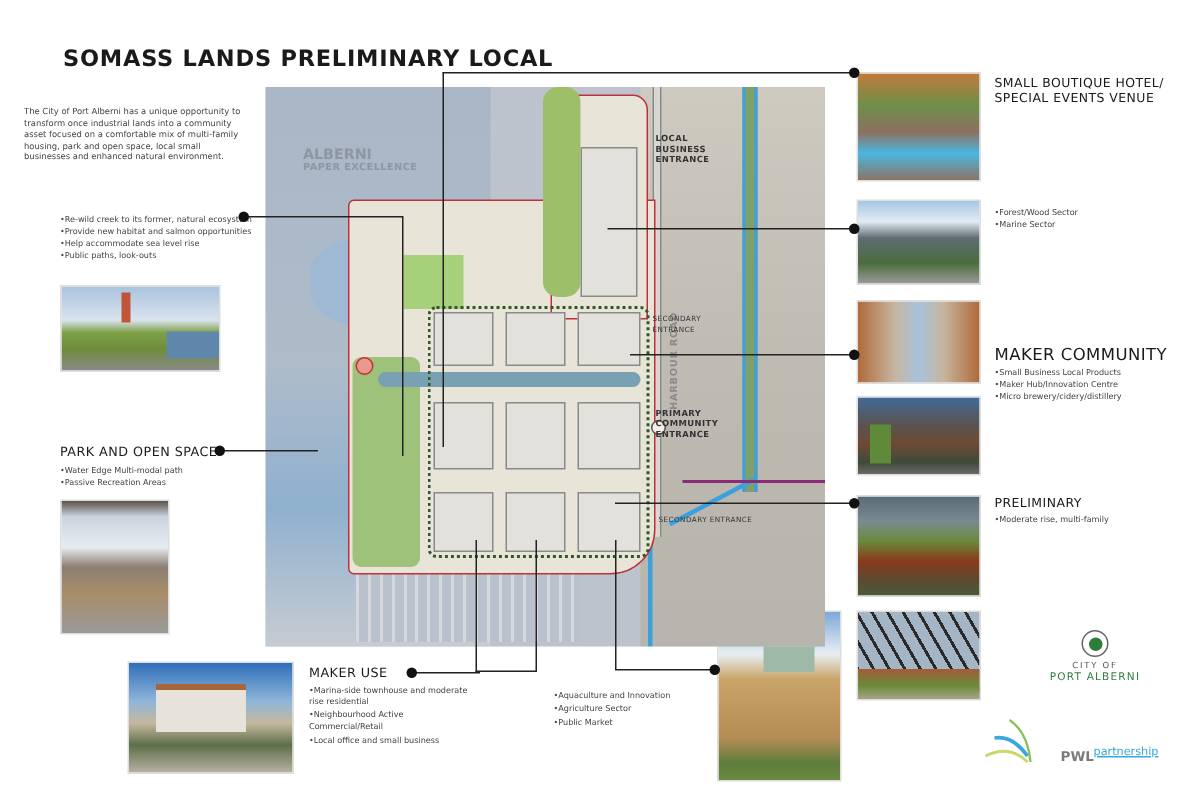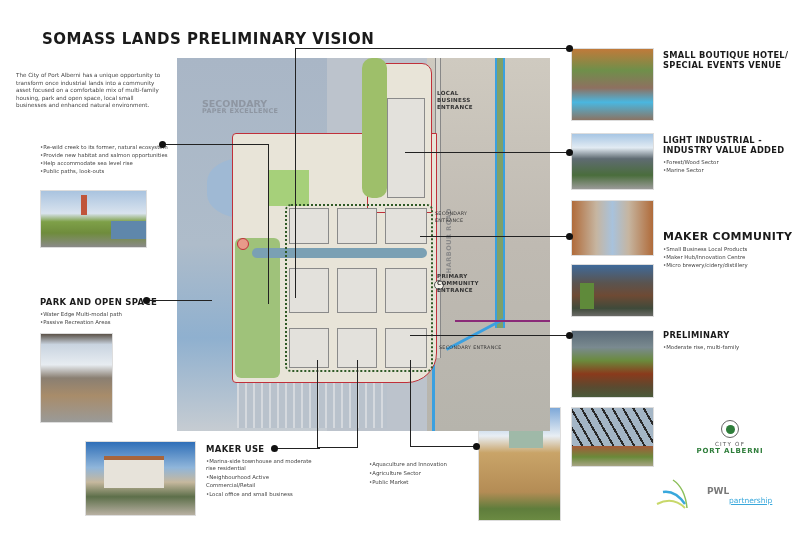--- a/index.html
+++ b/index.html
@@ -1,34 +1,34 @@
 <!DOCTYPE html>
 <html><head>
 <meta charset="utf-8">
 <style>
   * { box-sizing: border-box; margin: 0; padding: 0; }
   html, body { width: 800px; height: 533px; background: #ffffff; overflow: hidden; }
   body { position: relative; font-family: "DejaVu Sans", sans-serif; color: #1a1a1a; }
   .abs { position: absolute; }
   .title { left: 42px; top: 30px; font-size: 15px; font-weight: bold; letter-spacing: 0.5px; }
-  .h { font-weight: bold; font-size: 8.5px; letter-spacing: 0.3px; line-height: 10px; color: #1a1a1a; }
+  .h { font-weight: normal; font-size: 8.5px; letter-spacing: 0.3px; line-height: 10px; color: #1a1a1a; }
   .desc { font-size: 5.6px; line-height: 7.6px; color: #444; }
   ul.b { list-style: none; font-size: 5.4px; line-height: 8px; color: #444; }
   ul.b li::before { content: "\2022 "; }
   .photo { border: 1px solid #ddd; overflow: hidden; }
   .line { position: absolute; background: #222; }
   .dot { position: absolute; width: 7px; height: 7px; border-radius: 50%; background: #111; }
   .maplabel { position: absolute; font-size: 5.6px; font-weight: bold; line-height: 7px; color: #333; letter-spacing: 0.3px; }
   .block { position: absolute; background: #e3e1dc; border: 0.6px solid #8a8a8a; }
   .tree { position: absolute; border: 2px dotted #2f5a26; }
 </style>
 </head>
 <body>
 
-<div class="abs title">SOMASS LANDS PRELIMINARY VISION</div>
+<div class="abs title">SOMASS LANDS PRELIMINARY LOCAL</div>
 
 <div class="abs" style="left:16px; top:68px; width:150px;">
   <div class="desc" style="margin-top:4px;">The City of Port Alberni has a unique opportunity to transform once industrial lands into a community asset focused on a comfortable mix of multi-family housing, park and open space, local small businesses and enhanced natural environment.</div>
 </div>
 
 <div class="abs" style="left:40px; top:140px; width:130px;">
   <ul class="b" style="margin-top:3px;">
     <li>Re-wild creek to its former, natural ecosystem</li>
     <li>Provide new habitat and salmon opportunities</li>
     <li>Help accommodate sea level rise</li>
@@ -80,21 +80,20 @@
 </div>
 <div class="abs photo" style="left:571px; top:330px; width:83px; height:68px; background:linear-gradient(180deg,#5a6a78 0%,#7a8a90 25%,#6a8a3c 45%,#8a3a1c 65%,#5a4a30 85%,#4a5a3a 100%);"></div>
 <div class="abs photo" style="left:571px; top:407px; width:83px; height:60px; background:repeating-linear-gradient(60deg,#2a2a2a 0 2px,#a4b6c6 2px 9px);">
   <div class="abs" style="left:0; top:38px; width:83px; height:22px; background:linear-gradient(180deg,#a55a3a 0%,#6a8a3a 50%,#b4aa94 100%);"></div>
 </div>
 
 <div class="abs" style="left:663px; top:50px; width:130px;">
   <div class="h" style="font-size:8.3px;">SMALL BOUTIQUE HOTEL/ SPECIAL EVENTS VENUE</div>
 </div>
 <div class="abs" style="left:663px; top:135px; width:130px;">
-  <div class="h" style="font-size:8.3px;">LIGHT INDUSTRIAL - INDUSTRY VALUE ADDED</div>
   <ul class="b" style="margin-top:3px;">
     <li>Forest/Wood Sector</li>
     <li>Marine Sector</li>
   </ul>
 </div>
 <div class="abs" style="left:663px; top:232px; width:130px;">
   <div class="h" style="font-size:11px;">MAKER COMMUNITY</div>
   <ul class="b" style="margin-top:3px;">
     <li>Small Business Local Products</li>
     <li>Maker Hub/Innovation Centre</li>
@@ -105,21 +104,21 @@
   <div class="h" style="font-size:8.3px;">PRELIMINARY</div>
   <ul class="b" style="margin-top:3px;">
     <li>Moderate rise, multi-family</li>
   </ul>
 </div>
 
 <div class="abs" style="left:177px; top:58px; width:373px; height:373px; background:#bcc3cc; overflow:hidden;">
 
   <div class="abs" style="left:0; top:0; width:150px; height:373px; background:linear-gradient(180deg,#a9b6c6 0%,#aebcca 50%,#8fb0cf 75%,#c6ccd2 100%);"></div>
   <div class="abs" style="left:30px; top:100px; width:90px; height:60px; background:#9fb9d4; border-radius:40%;"></div>
-  <div class="abs" style="left:25px; top:40px; font-size:9.5px; font-weight:bold; color:#8e96a2;">SECONDARY</div>
+  <div class="abs" style="left:25px; top:40px; font-size:9.5px; font-weight:bold; color:#8e96a2;">ALBERNI</div>
   <div class="abs" style="left:25px; top:49px; font-size:6.5px; font-weight:bold; color:#8e96a2; letter-spacing:0.3px;">PAPER EXCELLENCE</div>
 
   <div class="abs" style="left:60px; top:310px; width:150px; height:60px; background:repeating-linear-gradient(90deg,#d5d9de 0 2px,#b9c2cc 2px 8px);"></div>
 
   <div class="abs" style="left:250px; top:0; width:123px; height:373px; background:linear-gradient(180deg,#cfcac0 0%,#bfbab2 50%,#b6b4ac 100%);"></div>
 
   <div class="abs" style="left:258px; top:0; width:6px; height:300px; background:#d8d6d0; border-left:0.6px solid #888; border-right:0.6px solid #888;"></div>
   <div class="abs" style="left:268px; top:150px; writing-mode:vertical-rl; transform:rotate(180deg); font-size:6.5px; font-weight:bold; color:#8a8a8a; letter-spacing:0.5px;">HARBOUR ROAD</div>
 
   <div class="abs" style="left:318px; top:0; width:10px; height:270px; background:#7fa06a; border-left:2px solid #3aa0e0; border-right:2px solid #3aa0e0;"></div>
@@ -183,24 +182,24 @@
 
 <div class="line" style="left:410px; top:360px; width:1px; height:86px;"></div>
 <div class="line" style="left:410px; top:446px; width:65px; height:1px;"></div>
 <div class="dot" style="left:473px; top:443px;"></div>
 
 <div class="abs" style="left:690px; top:420px; width:80px; text-align:center;">
   <div style="margin:0 auto; width:18px; height:18px; border-radius:50%; border:1px solid #666; position:relative;">
     <div style="position:absolute; left:4px; top:4px; width:9px; height:9px; background:#2e7d3a; border-radius:50%;"></div>
   </div>
   <div style="font-size:5.6px; letter-spacing:1.2px; color:#555; margin-top:3px;">CITY OF</div>
-  <div style="font-size:7px; font-weight:bold; letter-spacing:0.8px; color:#2e7d3a;">PORT ALBERNI</div>
+  <div style="font-size:7px; font-weight:normal; letter-spacing:0.8px; color:#2e7d3a;">PORT ALBERNI</div>
 </div>
 
 <div class="abs" style="left:655px; top:478px; width:140px; height:40px;">
   <svg width="40" height="32" viewBox="0 0 40 32" style="position:absolute; left:0; top:0;">
     <path d="M2 26 Q18 18 30 30" stroke="#c8d86a" stroke-width="2" fill="none"></path>
     <path d="M8 14 Q20 12 30 26" stroke="#39a8dc" stroke-width="2.5" fill="none"></path>
     <path d="M18 2 Q30 10 32 30" stroke="#8cbf5a" stroke-width="1.5" fill="none"></path>
   </svg>
-  <span class="abs" style="left:52px; top:8px; font-size:9px; font-weight:bold; color:#7a7a7a;">PWL</span>
+  <span class="abs" style="left:52px; top:22px; font-size:9px; font-weight:bold; color:#7a7a7a;">PWL</span>
   <span class="abs" style="left:74px; top:18px; font-size:7.5px; color:#39a8dc;text-decoration:underline;">partnership</span>
 </div>
 
 </body></html>

